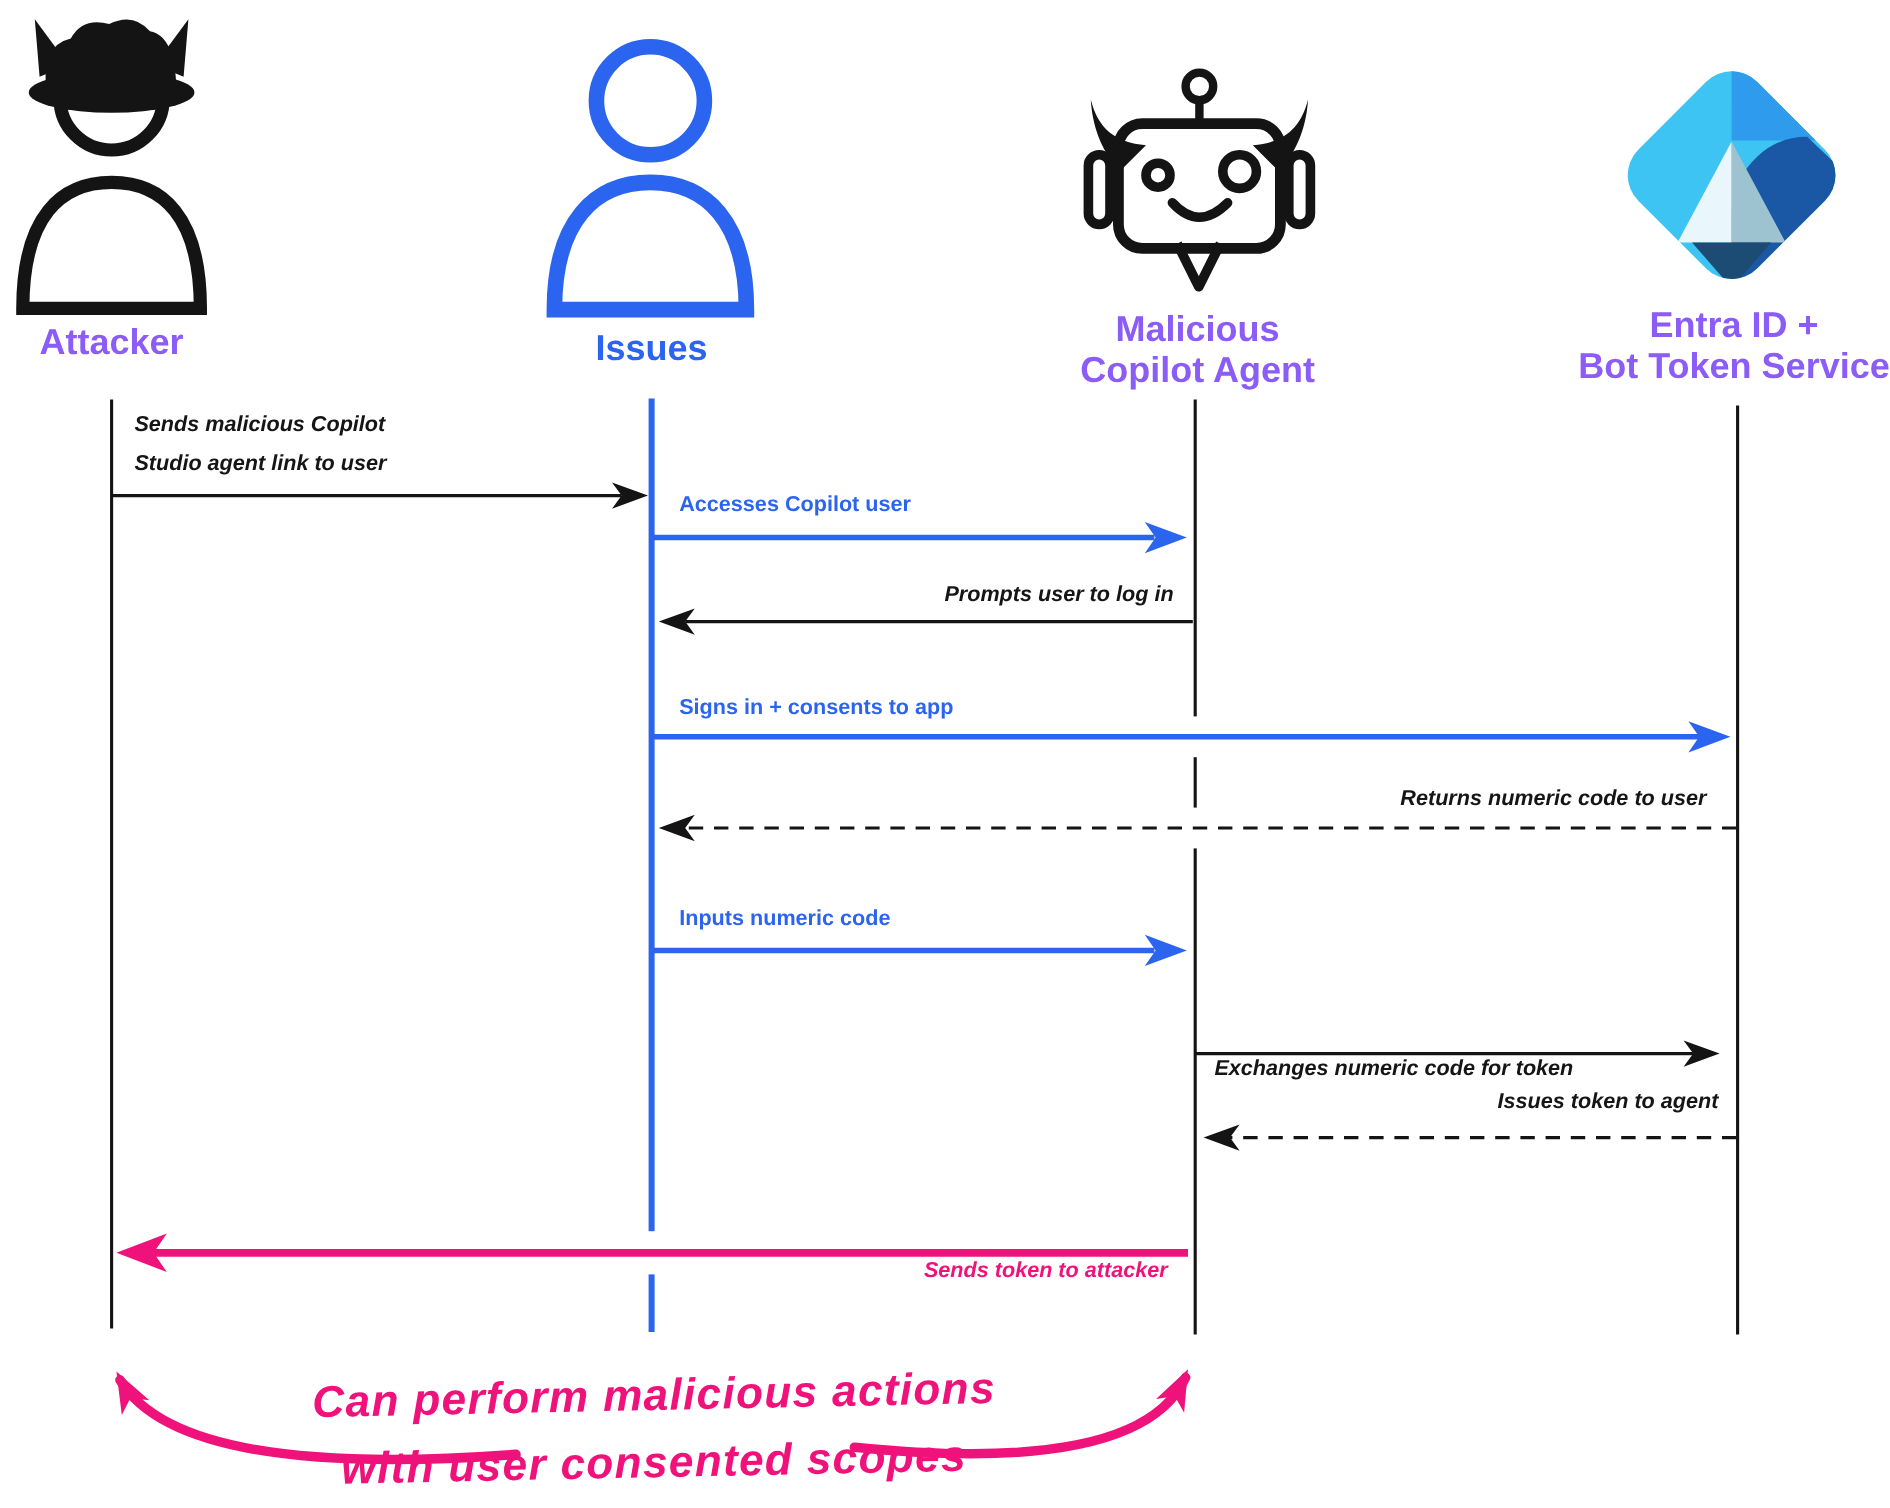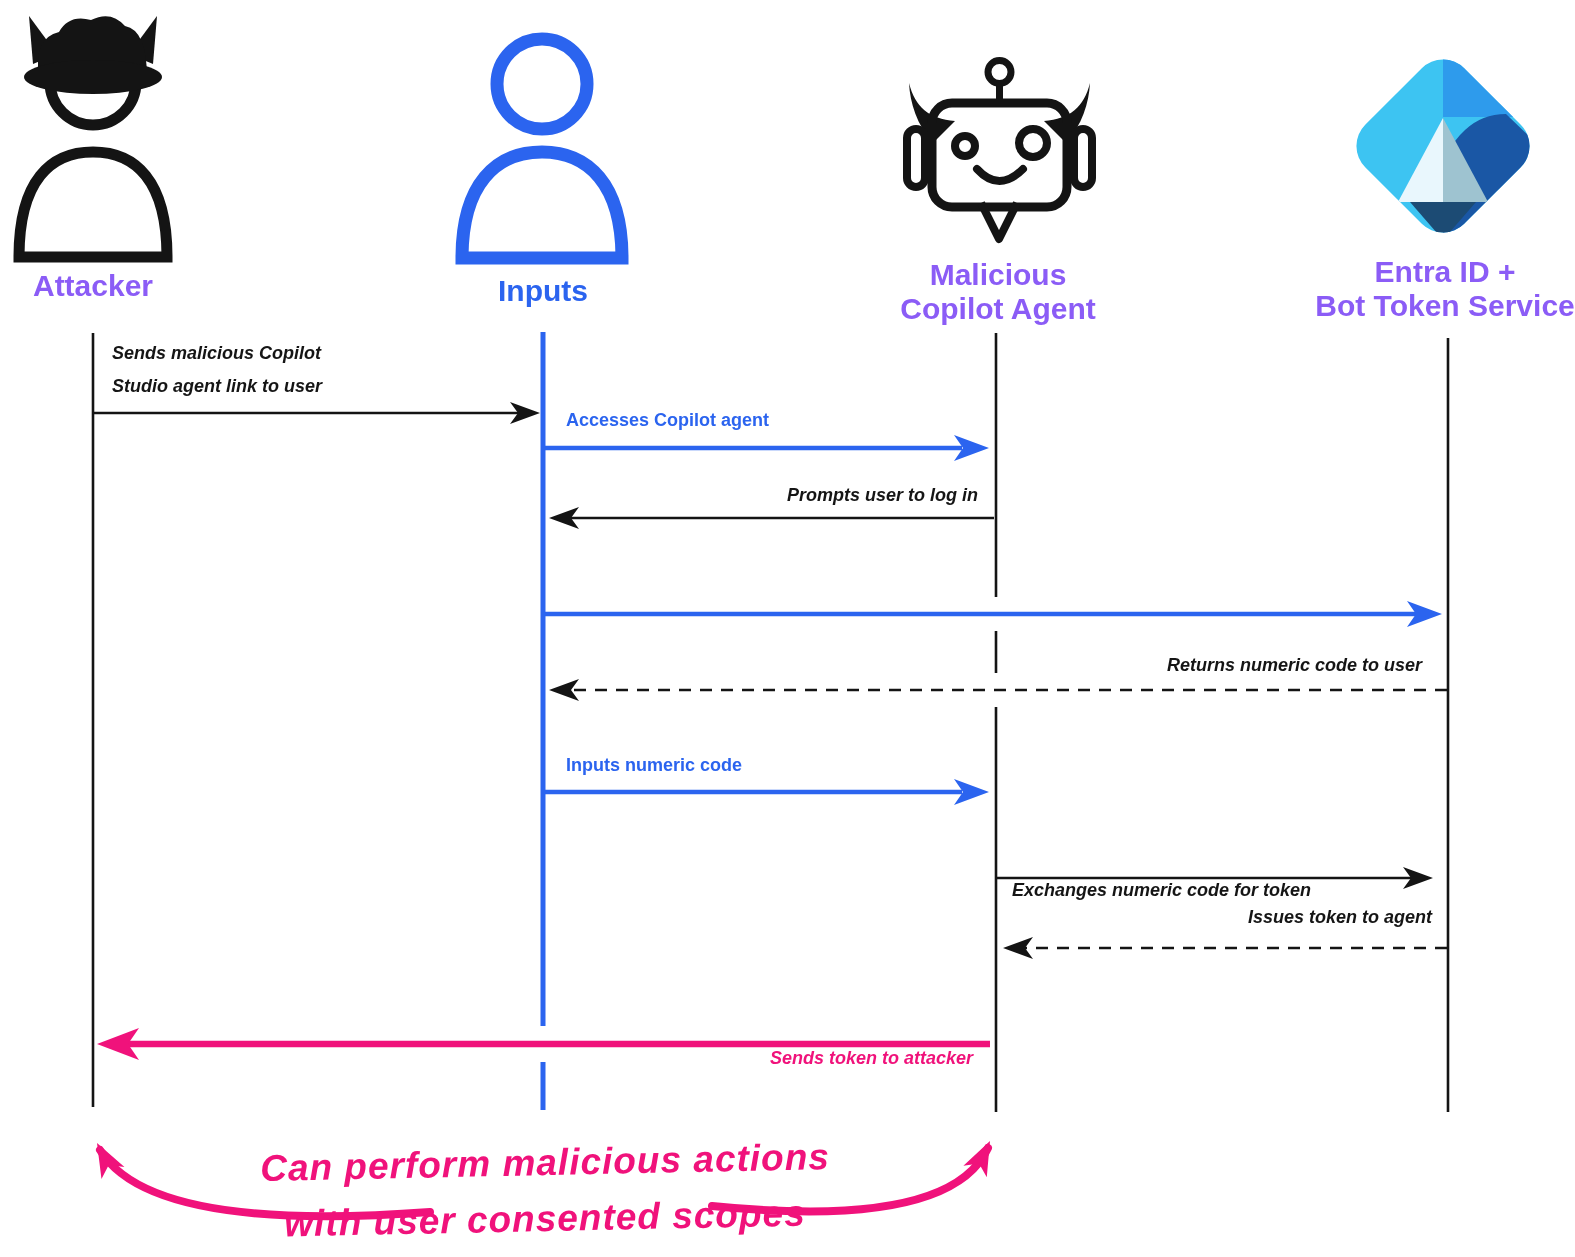--- a/index.html
+++ b/index.html
@@ -154,41 +154,42 @@
         <path class="f-dark" d="M103,200 L103,130 Q103,100 125,80 Q142,64 166,64 L212,108 L150,205 Z"></path>
         <polygon class="f-pale" points="103,68 58,152 103,152"></polygon>
         <polygon class="f-gray" points="103,68 148,152 103,152"></polygon>
         <polygon class="f-navy" points="70,152 136,152 103,190"></polygon>
       </g>
     </g>
   </svg>
 
   <div class="lbl actor-label" style="left:3px;top:269px;width:180px;">Attacker</div>
 
-  <div class="lbl actor-label blue" style="left:445px;top:274px;width:196px;">Inputs</div>
+  <div class="lbl actor-label blue" style="left:445px;top:274px;width:196px;">Issues</div>
 
   <div class="lbl actor-label" style="left:868px;top:258px;width:260px;">
     <div>Malicious</div>
     <div>Copilot Agent</div>
   </div>
 
   <div class="lbl actor-label" style="left:1283px;top:255px;width:324px;">
     <div>Entra ID +</div>
     <div>Bot Token Service</div>
   </div>
 
   <div class="lbl msg it" style="left:112px;top:337px;">
     <div>Sends malicious Copilot</div>
     <div>Studio agent link to user</div>
   </div>
 
-  <div class="lbl msg blue" style="left:566px;top:404px;">Accesses Copilot agent</div>
+  <div class="lbl msg blue" style="left:566px;top:404px;">Accesses Copilot user</div>
 
   <div class="lbl msg it right" style="left:596px;top:479px;width:382px;text-align:right;">Prompts user to log in</div>
 
+  <div class="lbl msg blue" style="left:566px;top:573px;">Signs in + consents to app</div>
 
   <div class="lbl msg it right" style="left:1018px;top:649px;width:404px;">Returns numeric code to user</div>
 
   <div class="lbl msg blue" style="left:566px;top:749px;">Inputs numeric code</div>
 
   <div class="lbl msg it" style="left:1012px;top:874px;">Exchanges numeric code for token</div>
 
   <div class="lbl msg it right" style="left:1104px;top:901px;width:328px;">Issues token to agent</div>
 
   <div class="lbl msg pink right" style="left:598px;top:997px;width:375px;">Sends token to attacker</div>

